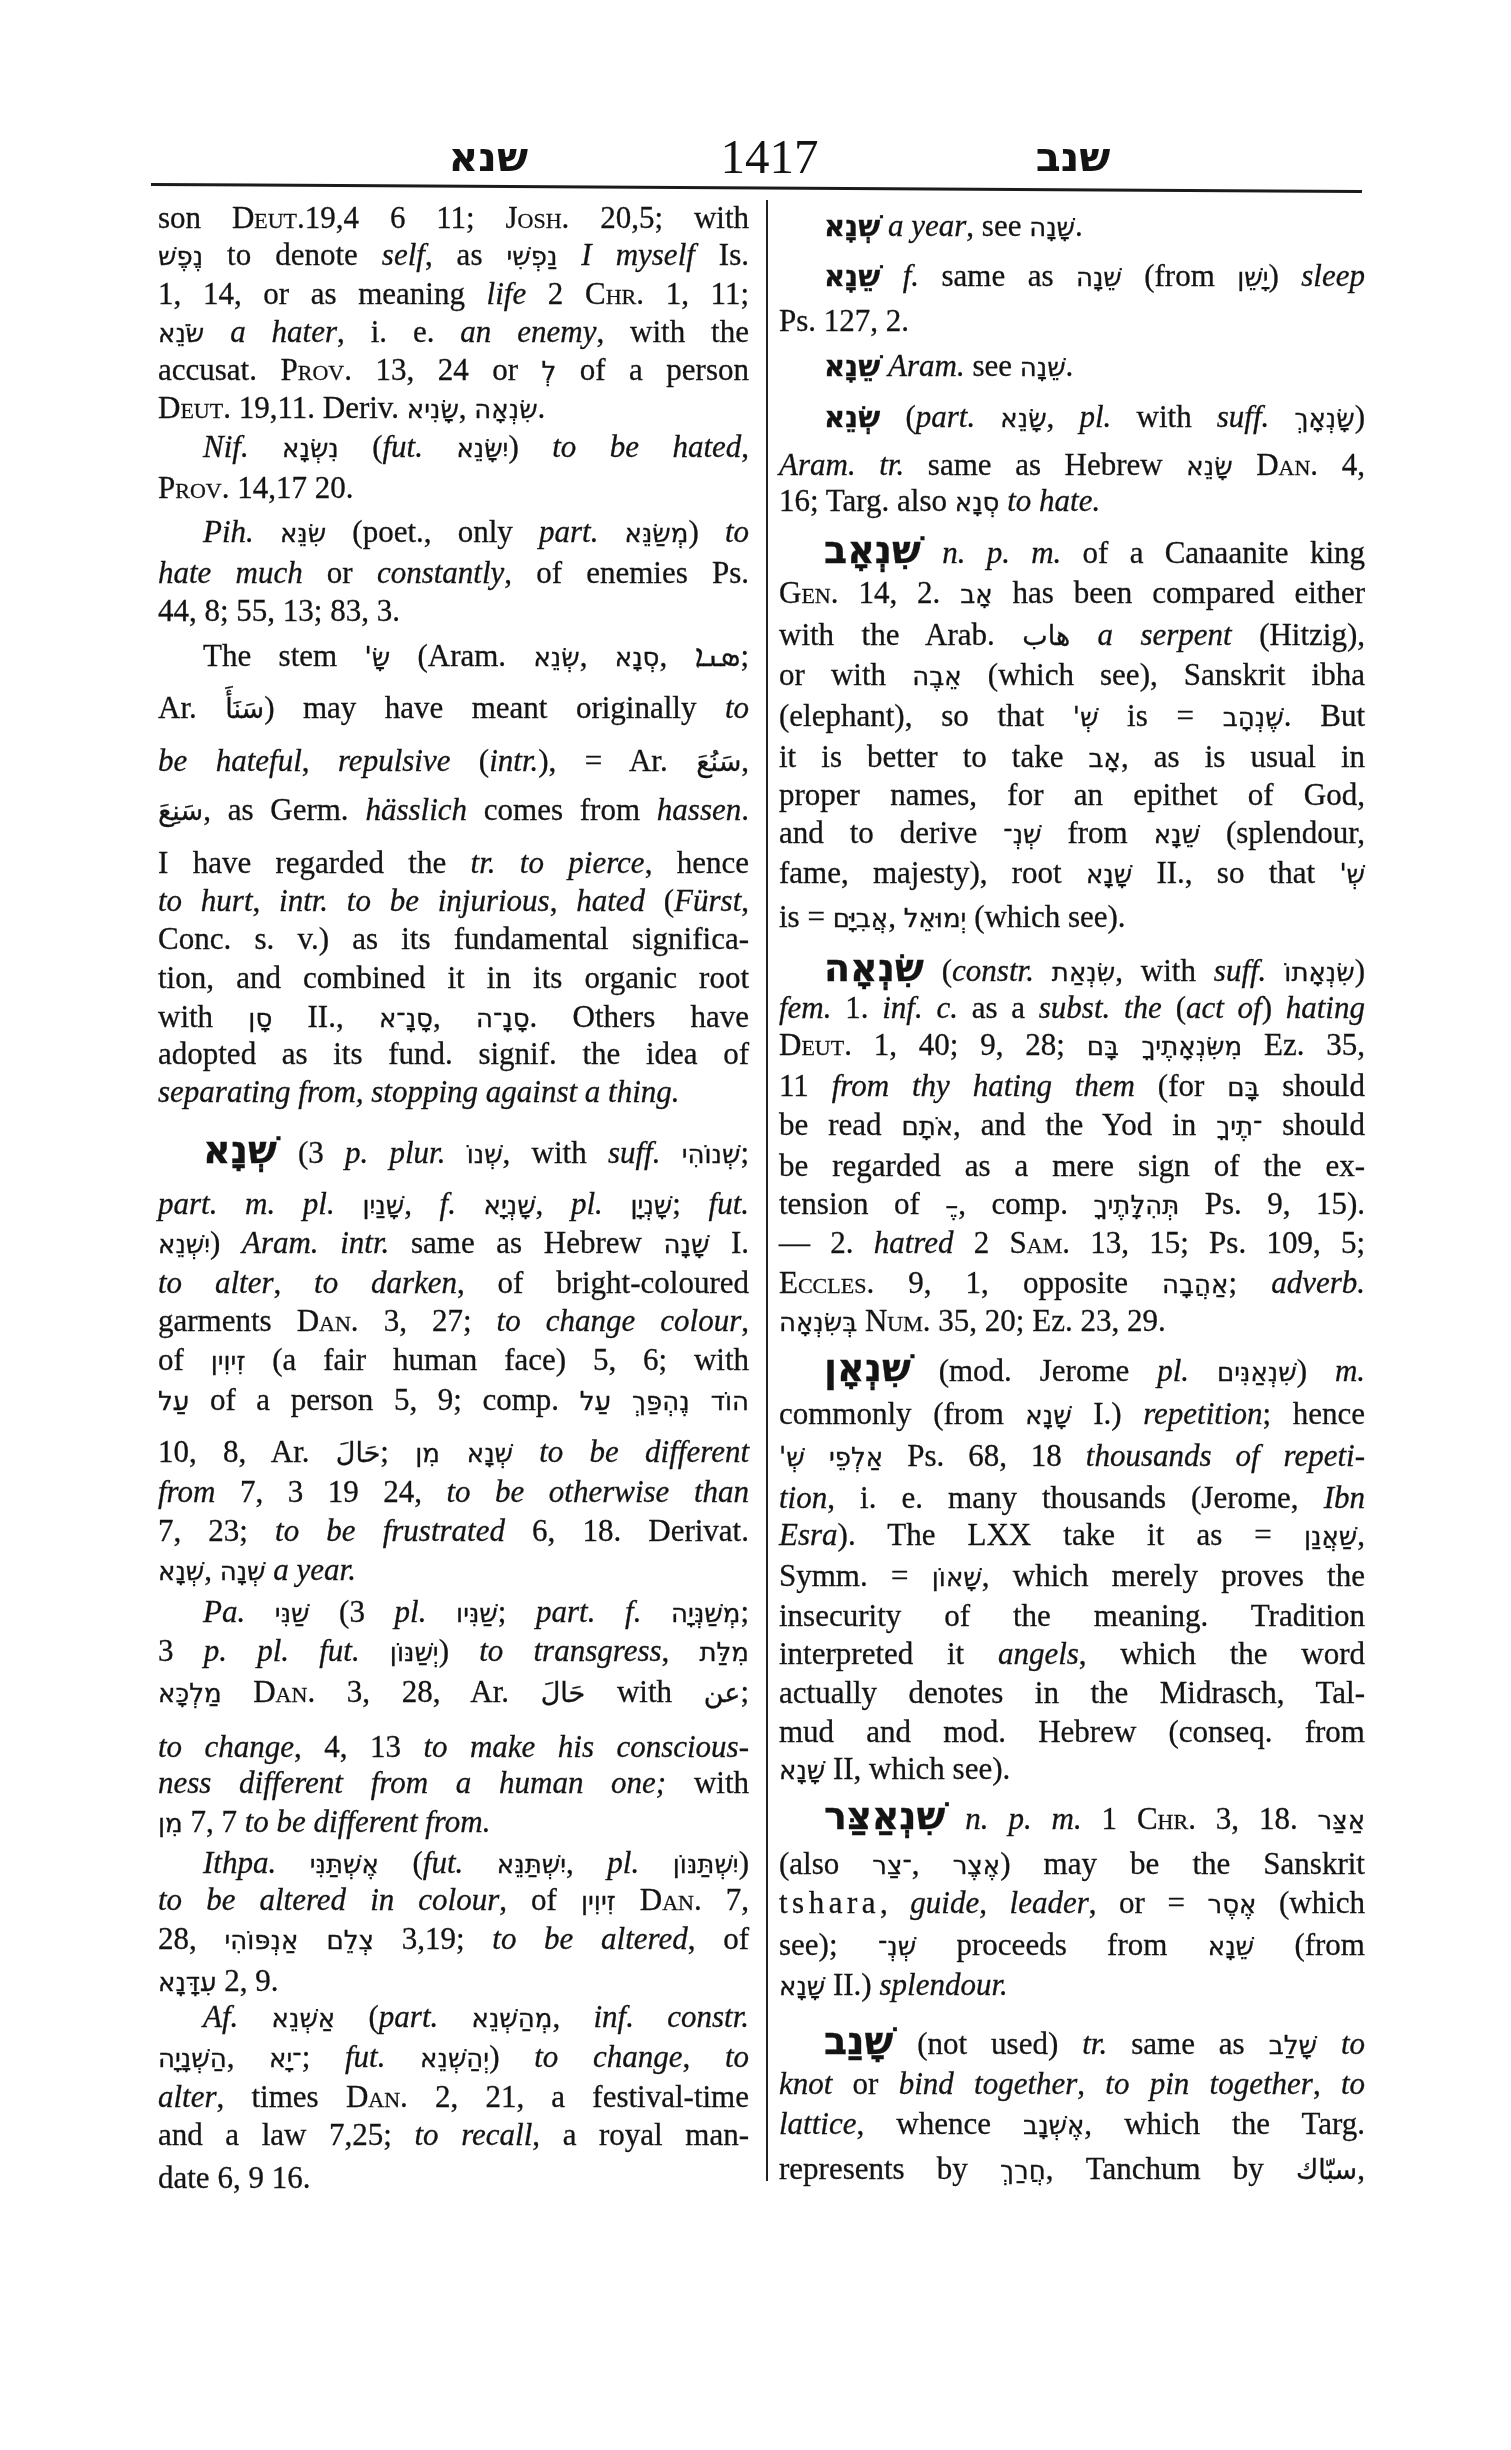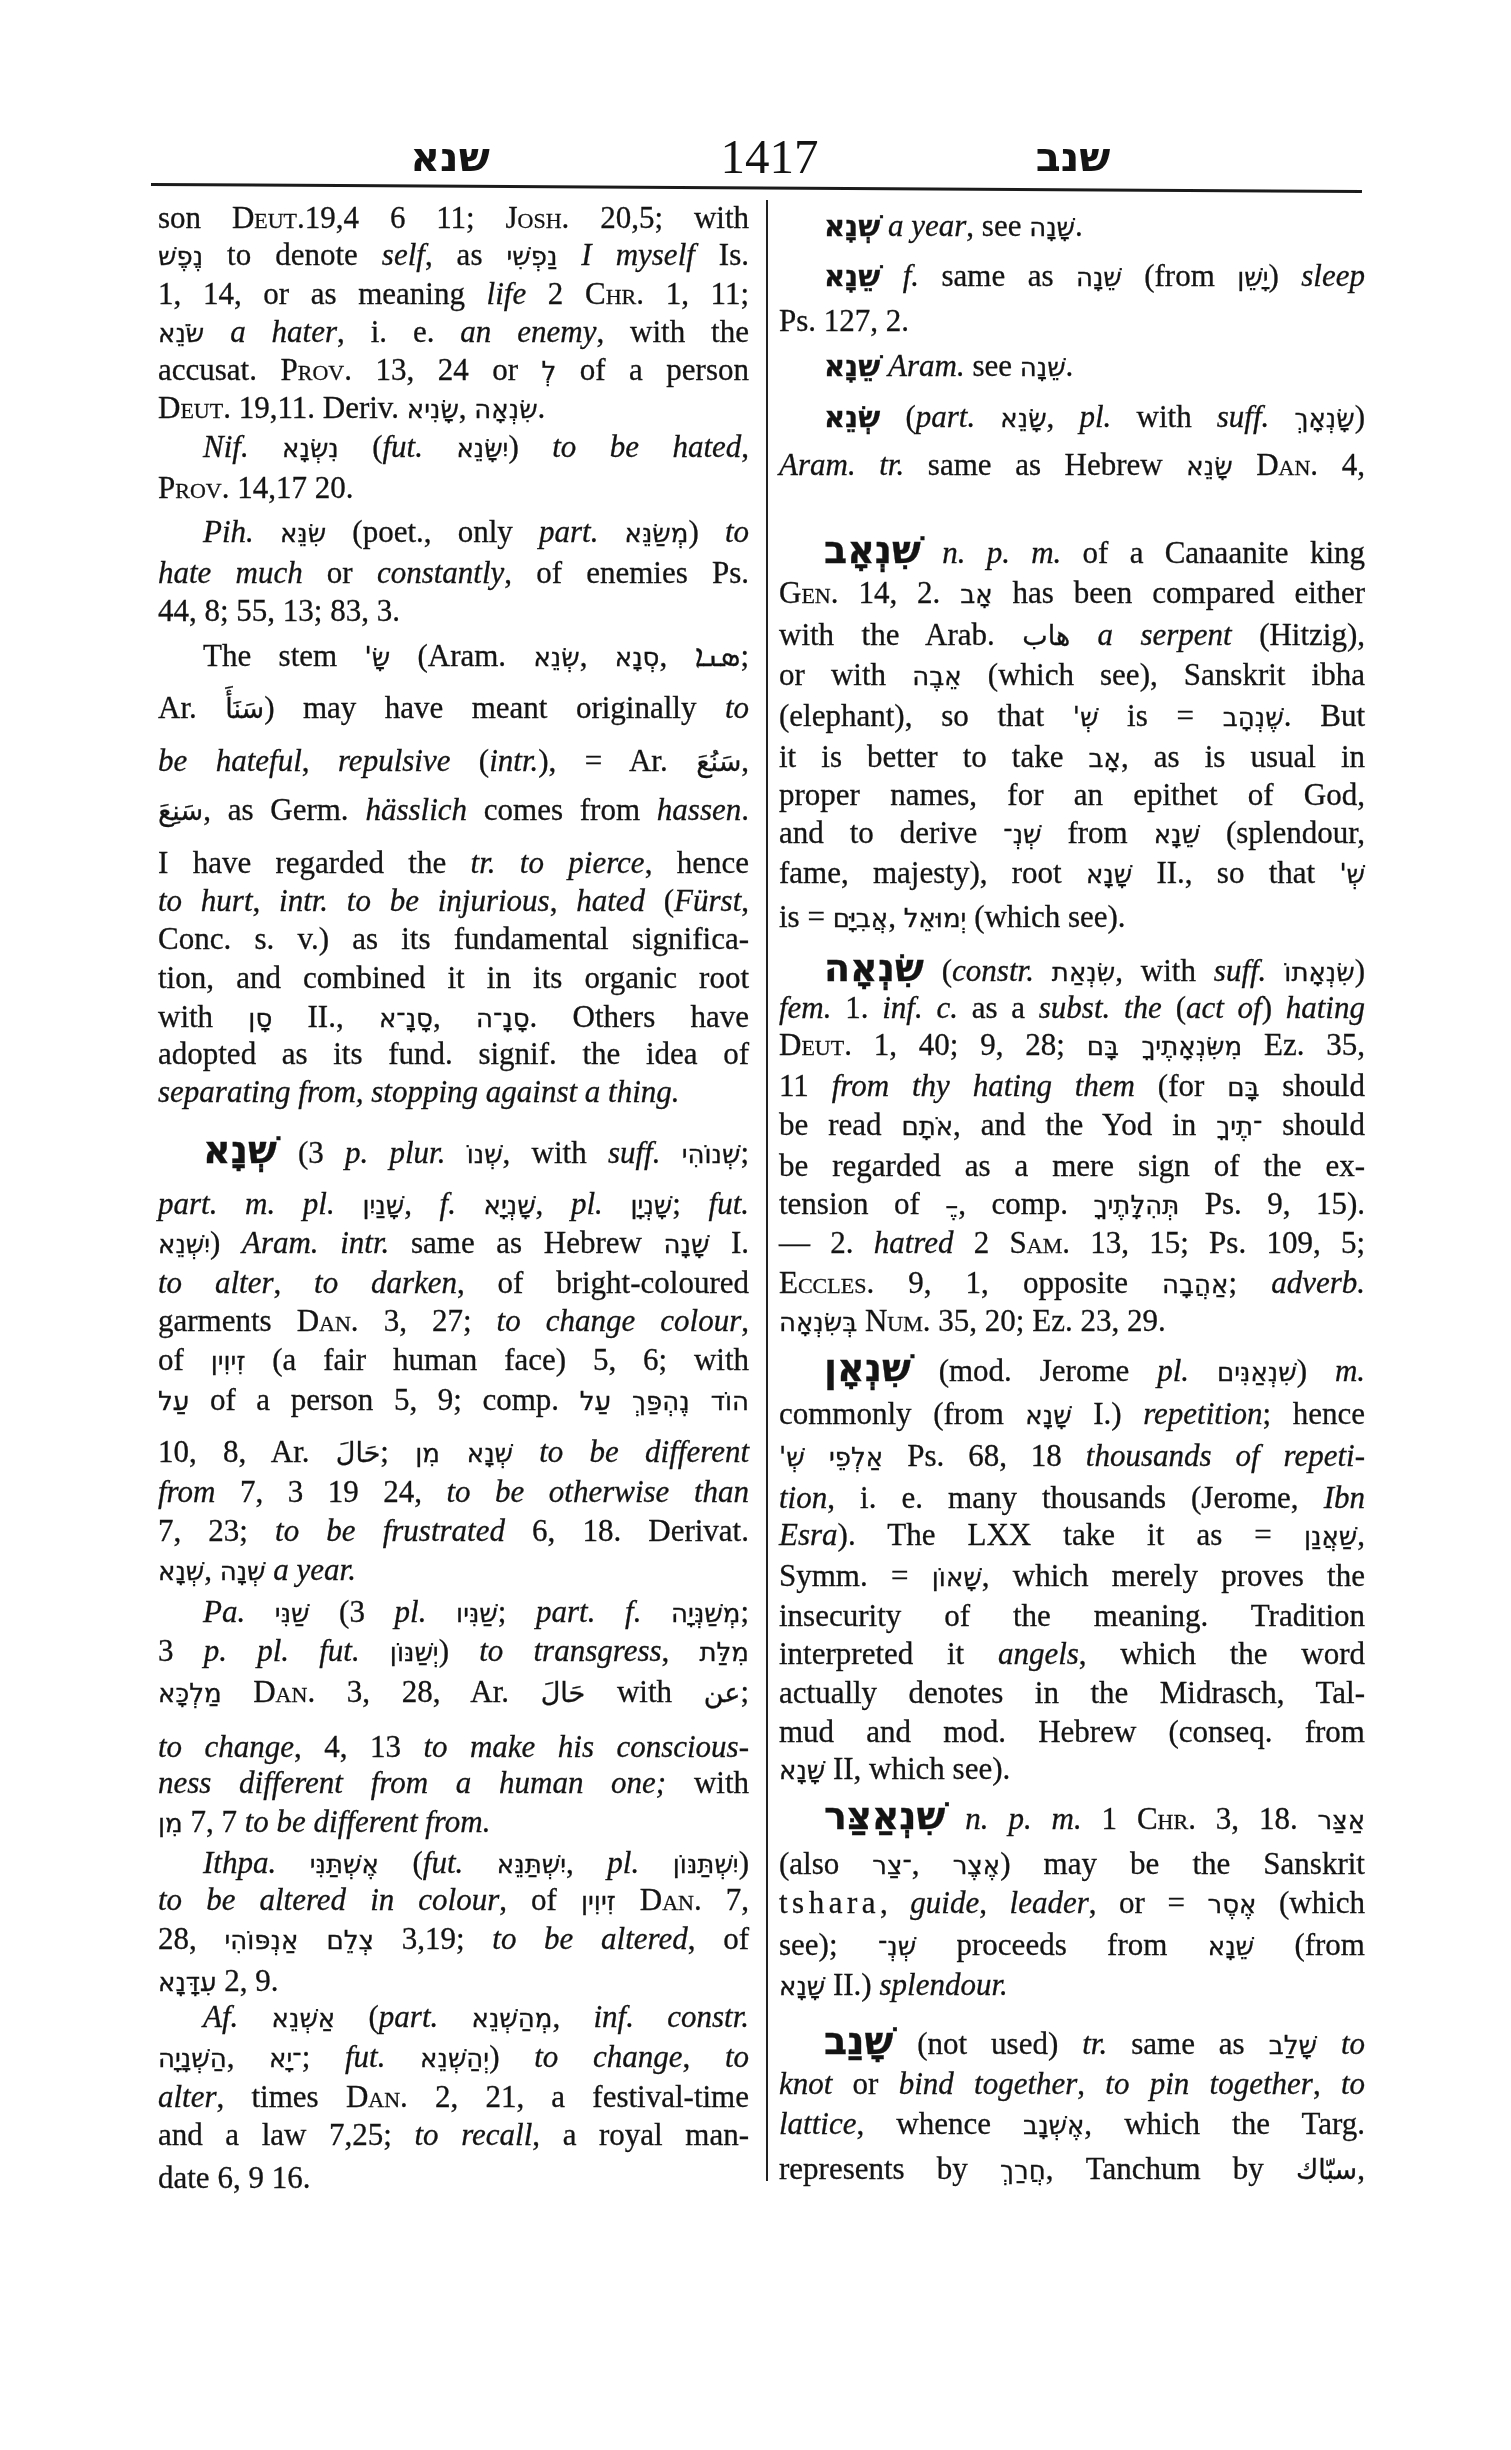--- a/index.html
+++ b/index.html
@@ -6,21 +6,21 @@
   body {
     width: 1512px; height: 2450px; position: relative; overflow: hidden;
     font-family: "Liberation Serif", "DejaVu Serif", serif;
     color: #141414;
   }
   .hdr {
     position: absolute; top: 130px; height: 54px; line-height: 54px;
     text-align: center; white-space: nowrap;
   }
   .guide { font-family: "DejaVu Sans", sans-serif; font-weight: bold; font-size: 41px; width: 126px; }
-  .guide.left { left: 387px; }
+  .guide.left { left: 402px; text-align: right; }
   .guide.right { left: 1010px; }
   .page-num { left: 702px; width: 135px; font-size: 49px; font-family: "Liberation Serif", serif; }
   .rule {
     position: absolute; left: 151px; top: 183px; width: 1211px; height: 2.7px;
     background: #1b1b1b; transform: rotate(0.33deg); transform-origin: 0 0;
   }
   .divider { position: absolute; left: 766px; top: 200px; width: 1.8px; height: 1981px; background: #222; }
 
   .col { position: absolute; top: 0; height: 1751px; }
   .col.left { left: 158px; width: 591px; }
@@ -103,20 +103,21 @@
     <div class="line" style="top: 2160px;"><span class="s-r">date 6, 9 16.</span></div>
   </div>
 <div class="divider"></div>
 <div class="col right">
     <div class="line ind" style="top: 208px;"><span class="s-hb" dir="rtl">שְׁנָא</span><span class="s-r"> </span><span class="s-i">a year</span><span class="s-r">, see </span><span class="s-h" dir="rtl">שָׁנָה</span><span class="s-r">.</span></div>
     <div class="line jus ind" style="top: 258px;"><span class="s-hb" dir="rtl">שֵׁנָא</span><span class="s-r"> </span><span class="s-i">f.</span><span class="s-r"> same as </span><span class="s-h" dir="rtl">שֵׁנָה</span><span class="s-r"> (from </span><span class="s-h" dir="rtl">יָשֵׁן</span><span class="s-r">) </span><span class="s-i">sleep</span></div>
     <div class="line" style="top: 303px;"><span class="s-r">Ps. 127, 2.</span></div>
     <div class="line ind" style="top: 348px;"><span class="s-hb" dir="rtl">שֵׁנָא</span><span class="s-r"> </span><span class="s-i">Aram.</span><span class="s-r"> see </span><span class="s-h" dir="rtl">שֵׁנָה</span><span class="s-r">.</span></div>
     <div class="line jus ind" style="top: 399px;"><span class="s-hb" dir="rtl">שְׂנֵא</span><span class="s-r"> (</span><span class="s-i">part.</span><span class="s-r"> </span><span class="s-h" dir="rtl">שָׂנֵא</span><span class="s-r">, </span><span class="s-i">pl.</span><span class="s-r"> with </span><span class="s-i">suff.</span><span class="s-r"> </span><span class="s-h" dir="rtl">שָׂנְאָךְ</span><span class="s-r">)</span></div>
     <div class="line jus" style="top: 447px;"><span class="s-i">Aram. tr.</span><span class="s-r"> same as Hebrew </span><span class="s-h" dir="rtl">שָׂנֵא</span><span class="s-r"> </span><span class="s-sc">Dan.</span><span class="s-r"> 4,</span></div>
+    <div class="line" style="top: 483px;"><span class="s-r">16; Targ. also </span><span class="s-h" dir="rtl">סְנָא</span><span class="s-r"> </span><span class="s-i">to hate.</span></div>
     <div class="line jus ind" style="top: 532px;"><span class="s-hw" dir="rtl">שִׁנְאָב</span><span class="s-r"> </span><span class="s-i">n. p. m.</span><span class="s-r"> of a Canaanite king</span></div>
     <div class="line jus" style="top: 575px;"><span class="s-sc">Gen.</span><span class="s-r"> 14, 2.  </span><span class="s-h" dir="rtl">אָב</span><span class="s-r"> has been compared either</span></div>
     <div class="line jus" style="top: 617px;"><span class="s-r">with the Arab. </span><span class="s-ar" dir="rtl">هاب</span><span class="s-r"> </span><span class="s-i">a serpent</span><span class="s-r"> (Hitzig),</span></div>
     <div class="line jus" style="top: 657px;"><span class="s-r">or with </span><span class="s-h" dir="rtl">אֵבֶה</span><span class="s-r"> (which see), Sanskrit ibha</span></div>
     <div class="line jus" style="top: 698px;"><span class="s-r">(elephant), so that </span><span class="s-h" dir="rtl">שְׁ'</span><span class="s-r"> is = </span><span class="s-h" dir="rtl">שֶׁנְהָב</span><span class="s-r">.  But</span></div>
     <div class="line jus" style="top: 739px;"><span class="s-r">it is better to take </span><span class="s-h" dir="rtl">אָב</span><span class="s-r">, as is usual in</span></div>
     <div class="line jus" style="top: 777px;"><span class="s-r">proper names, for an epithet of God,</span></div>
     <div class="line jus" style="top: 815px;"><span class="s-r">and to derive </span><span class="s-h" dir="rtl">שְׁנְ־</span><span class="s-r"> from </span><span class="s-h" dir="rtl">שֵׁנָא</span><span class="s-r"> (splendour,</span></div>
     <div class="line jus" style="top: 855px;"><span class="s-r">fame, majesty), root </span><span class="s-h" dir="rtl">שָׁנָא</span><span class="s-r"> II., so that </span><span class="s-h" dir="rtl">שְׁ'</span></div>
     <div class="line" style="top: 899px;"><span class="s-r">is = </span><span class="s-h" dir="rtl">אֲבִיָּם</span><span class="s-r">, </span><span class="s-h" dir="rtl">יְמוּאֵל</span><span class="s-r"> (which see).</span></div>

